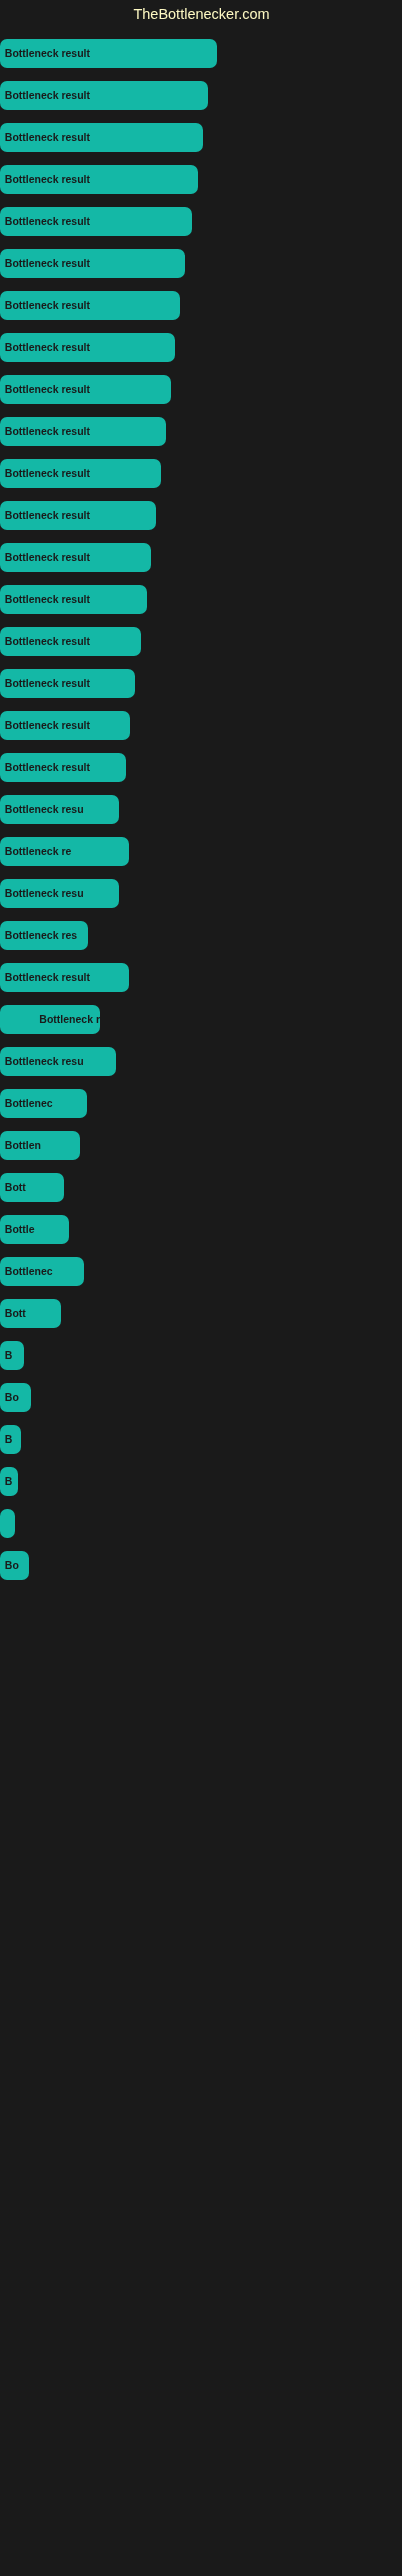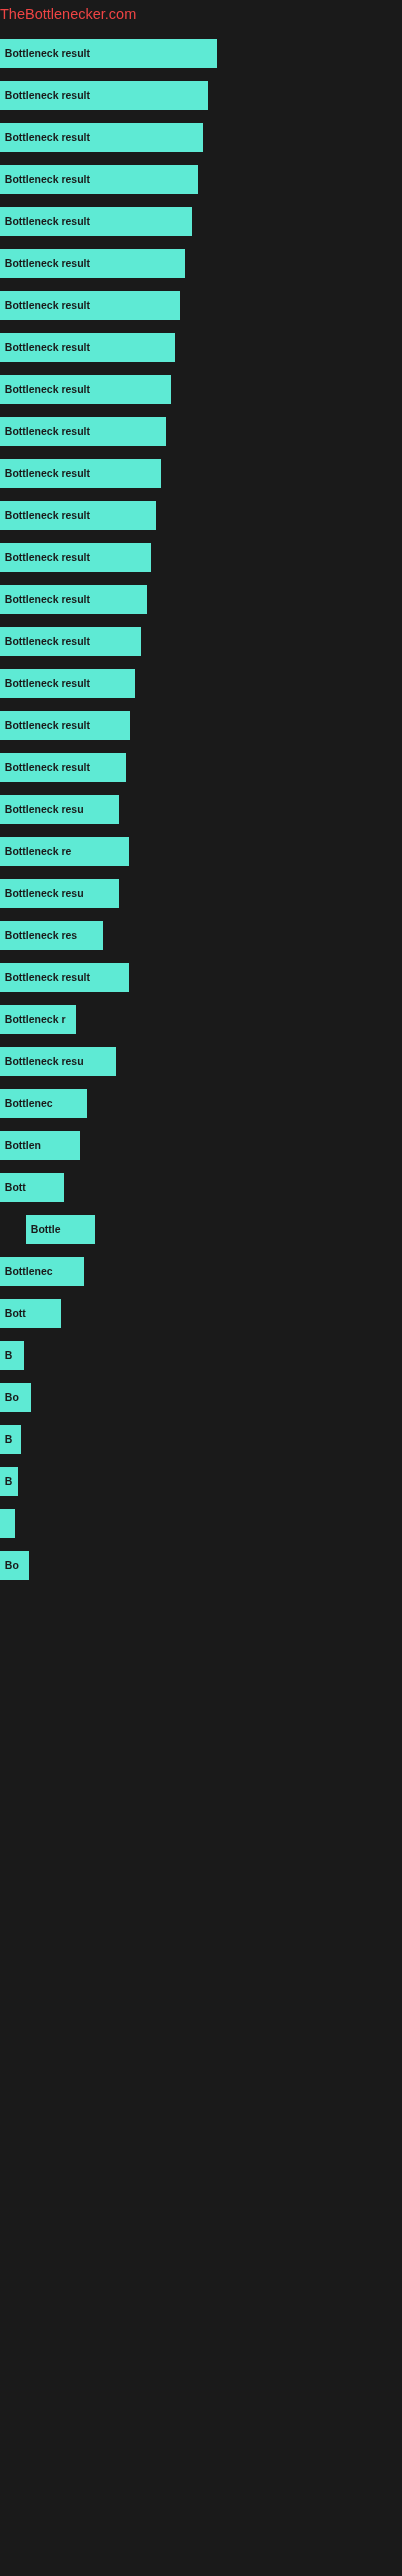--- a/index.html
+++ b/index.html
@@ -10,48 +10,50 @@
 
     body {
       background-color: #1a1a1a;
       width: 403px;
       min-height: 2576px;
       font-family: Arial, sans-serif;
       position: relative;
     }
 
     .site-title {
-      color: #ef4444;
+      text-align: center;
+      color: #fef9c3;
       font-size: 14.5px;
       padding: 6.4px 0 9.7px 0;
       font-weight: normal;
     }
 
     .bars-container {
       display: flex;
       flex-direction: column;
       gap: 0px;
       padding: 0 0 16px 0;
     }
 
     .bar-row {
       display: flex;
       align-items: center;
       height: 42px;
       padding: 4.8px 0;
     }
 
     .bar {
-      background-color: #5eead4;
+      background-color: #14b8a6;
       height: 29px;
       display: flex;
       align-items: center;
       padding-left: 4.8px;
       overflow: hidden;
       white-space: nowrap;
+      border-radius: 7px;
     }
 
     .bar-label {
       color: #1a1a1a;
       font-size: 10.5px;
       font-weight: bold;
     }
   </style>
 </head>
 <body>
@@ -158,31 +160,31 @@
       <div class="bar" style="width: 129px;">
         <span class="bar-label">Bottleneck re</span>
       </div>
     </div>
     <div class="bar-row">
       <div class="bar" style="width: 119px;">
         <span class="bar-label">Bottleneck resu</span>
       </div>
     </div>
     <div class="bar-row">
-      <div class="bar" style="width: 103px;">
+      <div class="bar" style="width: 88px;">
         <span class="bar-label">Bottleneck res</span>
       </div>
     </div>
     <div class="bar-row">
       <div class="bar" style="width: 129px;">
         <span class="bar-label">Bottleneck result</span>
       </div>
     </div>
     <div class="bar-row">
-      <div class="bar" style="width: 76px;">
+      <div class="bar" style="width: 100px; justify-content: flex-end;">
         <span class="bar-label">Bottleneck r</span>
       </div>
     </div>
     <div class="bar-row">
       <div class="bar" style="width: 116px;">
         <span class="bar-label">Bottleneck resu</span>
       </div>
     </div>
     <div class="bar-row">
       <div class="bar" style="width: 87px;">
@@ -193,21 +195,21 @@
       <div class="bar" style="width: 80px;">
         <span class="bar-label">Bottlen</span>
       </div>
     </div>
     <div class="bar-row">
       <div class="bar" style="width: 64px;">
         <span class="bar-label">Bott</span>
       </div>
     </div>
     <div class="bar-row">
-      <div class="bar" style="width: 69px; margin-left: 26px;">
+      <div class="bar" style="width: 69px;">
         <span class="bar-label">Bottle</span>
       </div>
     </div>
     <div class="bar-row">
       <div class="bar" style="width: 84px;">
         <span class="bar-label">Bottlenec</span>
       </div>
     </div>
     <div class="bar-row">
       <div class="bar" style="width: 61px;">

